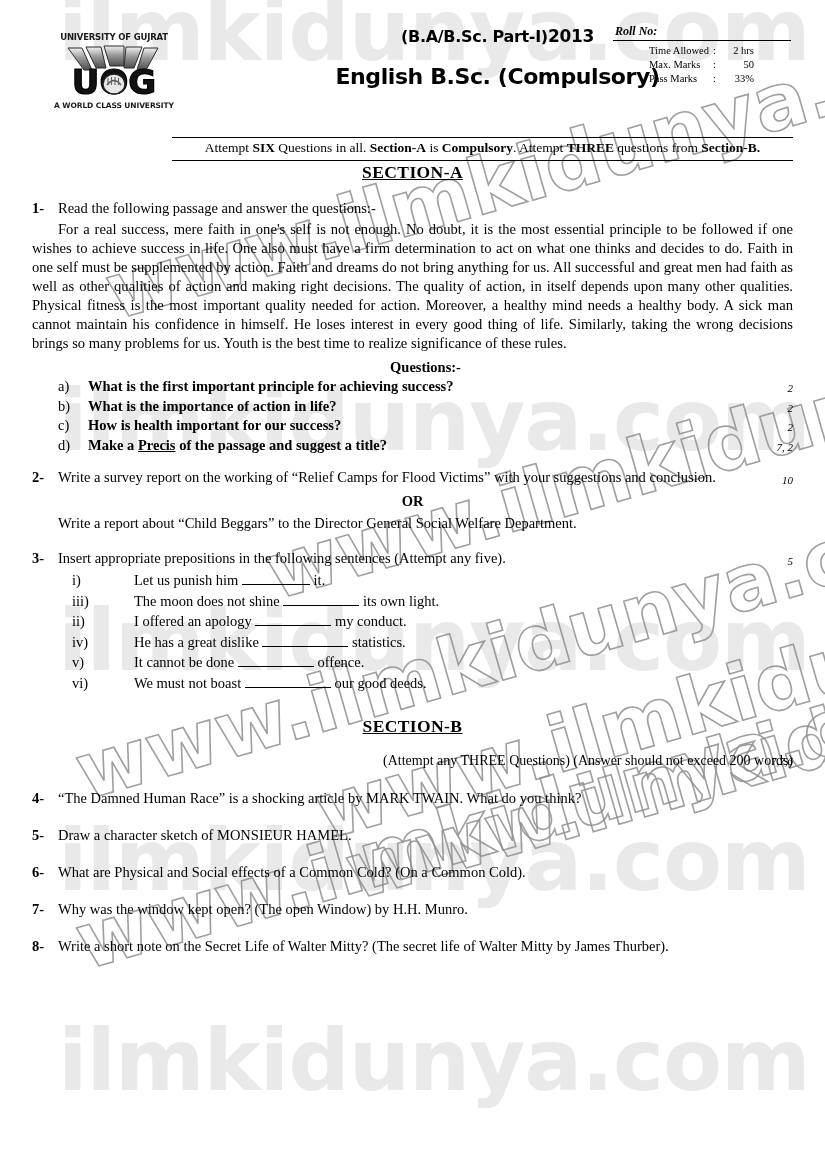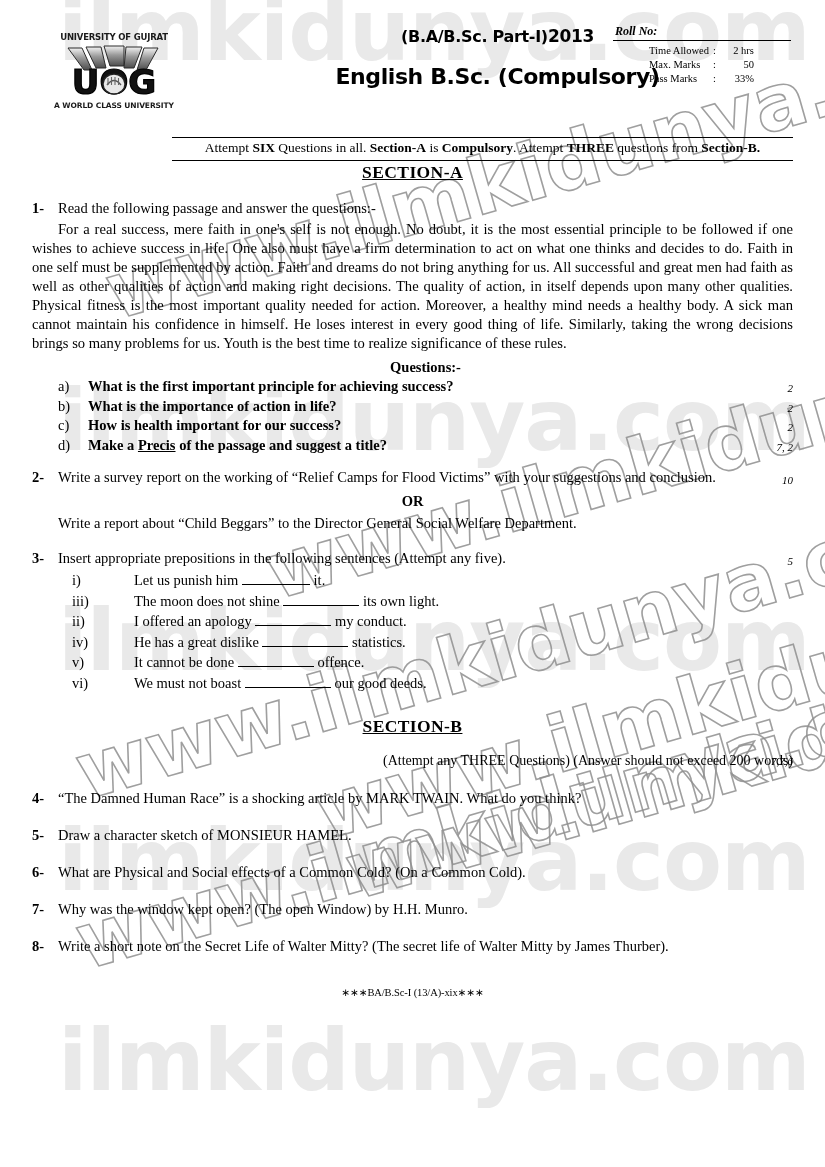--- a/index.html
+++ b/index.html
@@ -497,15 +497,14 @@
     <div class="q-num">7-</div>
     <div class="q-body">Why was the window kept open? (The open Window) by H.H. Munro.</div>
   </div>
   <div class="spacer-16"></div>
 
   <div class="q">
     <div class="q-num">8-</div>
     <div class="q-body">Write a short note on the Secret Life of Walter Mitty? (The secret life of Walter Mitty by James Thurber).</div>
   </div>
 
-  <div class="footer-code">∗∗∗BA/B.Sc-I (13/A)-xix∗∗∗</div>
 
 </div>
 
 </body></html>

